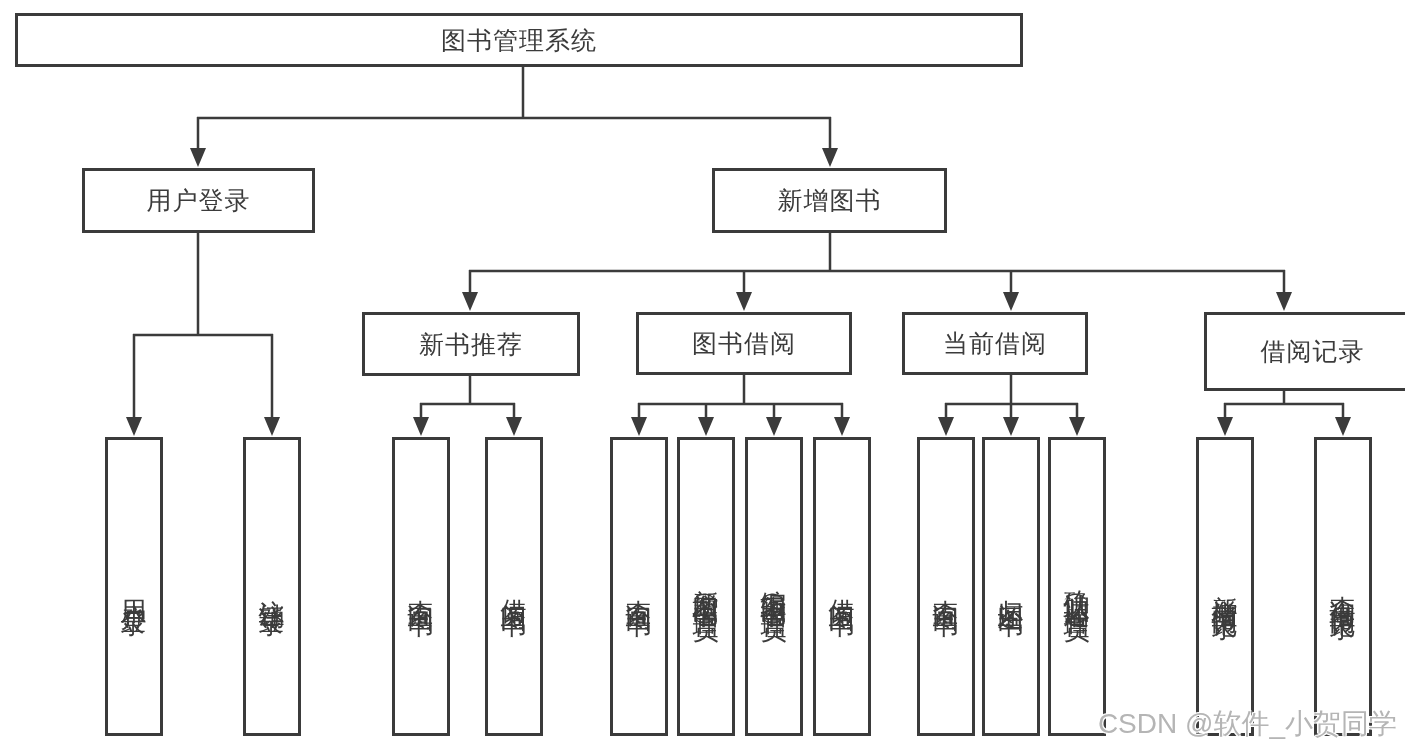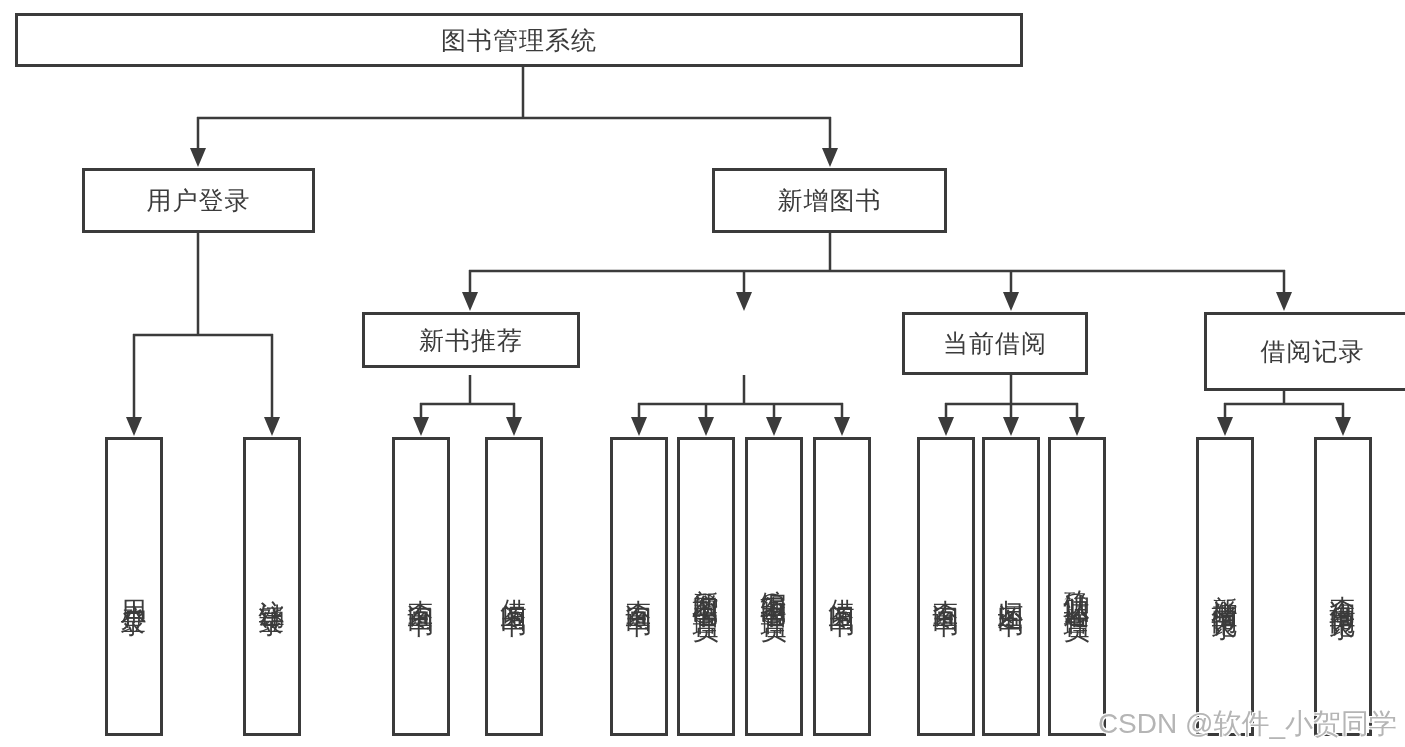--- a/index.html
+++ b/index.html
@@ -110,22 +110,25 @@
     <span>图书管理系统</span>
   </div>
 
   <div class="node hnode" style="left:82px; top:168px; width:233px; height:65px;">
     <span>用户登录</span>
   </div>
   <div class="node hnode" style="left:712px; top:168px; width:235px; height:65px;">
     <span>新增图书</span>
   </div>
 
-  <div class="node hnode" style="left:362px; top:312px; width:218px; height:56px;">
+  <div class="node hnode" style="left:362px; top:312px; width:218px; height:64px;">
     <span>新书推荐</span>
+  </div>
+  <div class="node hnode" style="left:636px; top:312px; width:216px; height:63px;">
+    <span>图书借阅</span>
   </div>
   <div class="node hnode" style="left:902px; top:312px; width:186px; height:63px;text-align:center;">
     <span>当前借阅</span>
   </div>
   <div class="node hnode" style="left:1176px; top:312px; width:217px; height:79px;margin-left:28px;">
     <span>借阅记录</span>
   </div>
 
   <div class="node vnode" style="left:105px;">
     <span>用户登录</span>

